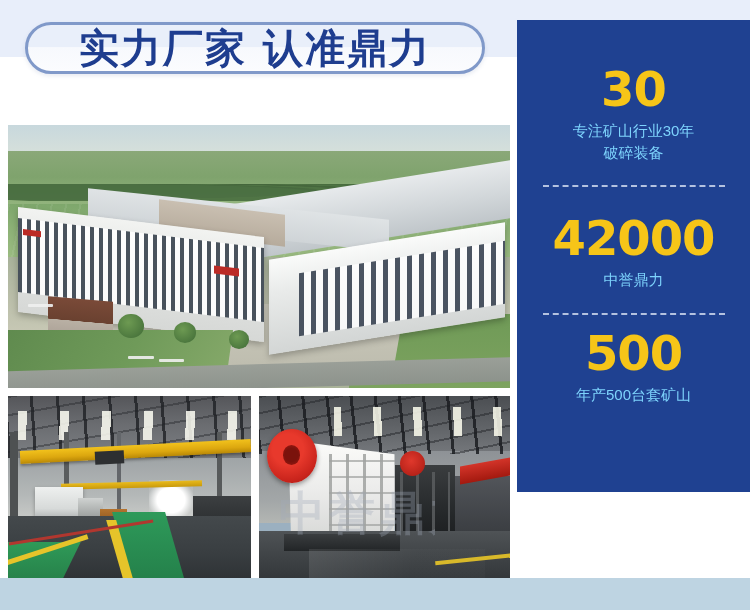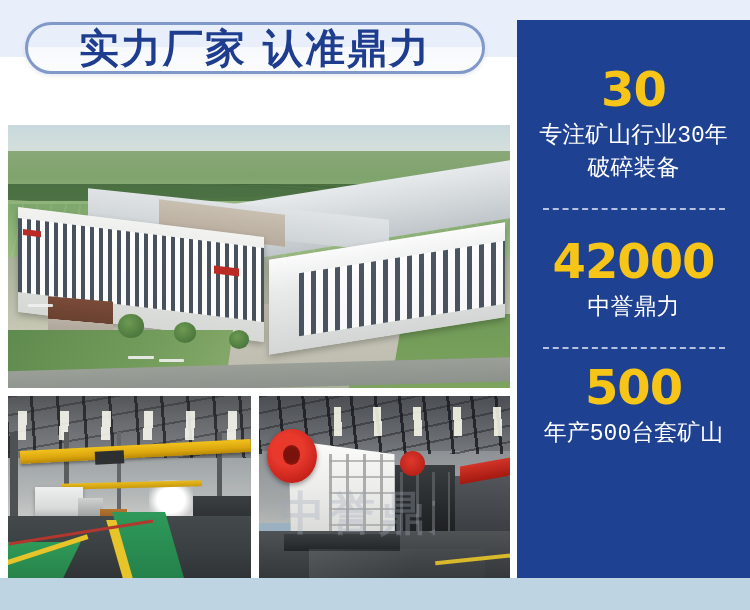--- a/index.html
+++ b/index.html
@@ -353,21 +353,21 @@
     letter-spacing:4px;
     font-family:"DejaVu Sans","Liberation Sans",sans-serif;
     pointer-events:none;
     white-space:nowrap;
     overflow:hidden;
   }
 
   
   .stats-panel {
     position:absolute; left:517px; top:20px;
-    width:233px; height:558px;
+    width:233px; height:472px;
     background:#1f4191;
     display:flex; flex-direction:column;
     padding-top:24px;
   }
   .stat {
     position:relative;
     text-align:center;
     padding:0 10px;
   }
   .stat-1 { margin-top:20px; }
@@ -376,24 +376,24 @@
   .stat-number {
     font-size:48px;
     font-weight:bold;
     color:#f6c518;
     line-height:1.05;
     letter-spacing:-1px;
     font-family:"DejaVu Sans","Liberation Sans",sans-serif;
   }
   .stat-desc {
     margin-top:6px;
-    font-size:23px;
-    color:#ffffff;
+    font-size:15px;
+    color:#7dd3fc;
     line-height:1.42;
-    font-family:Liberation Mono, monospace;
+    font-family:Liberation Sans, sans-serif;
   }
   .divider {
     margin:22px auto 0 auto;
     width:182px; height:0;
     border-top:2px dashed #cfd9ee;
     opacity:0.85;
   }
 </style>
 </head>
 <body>

